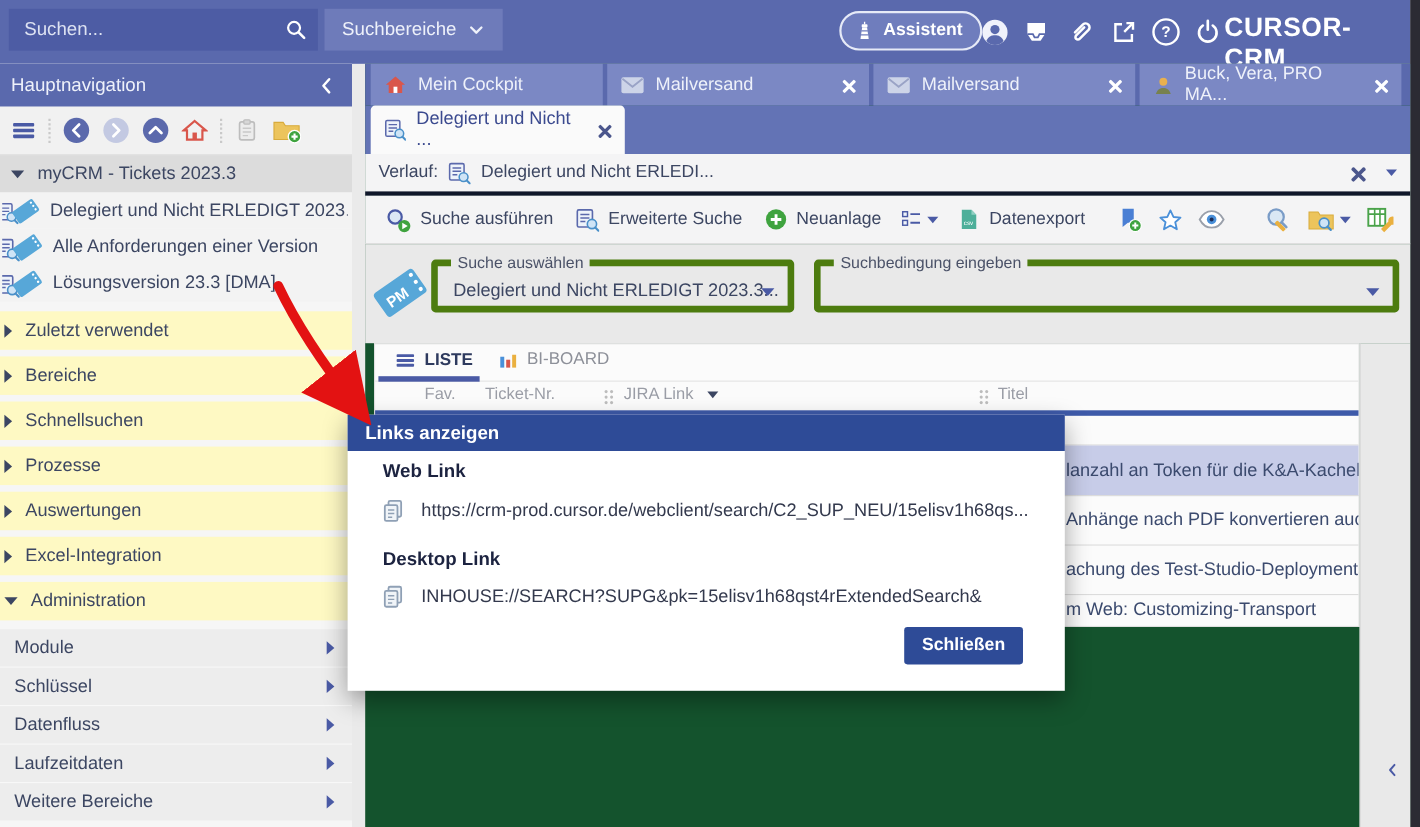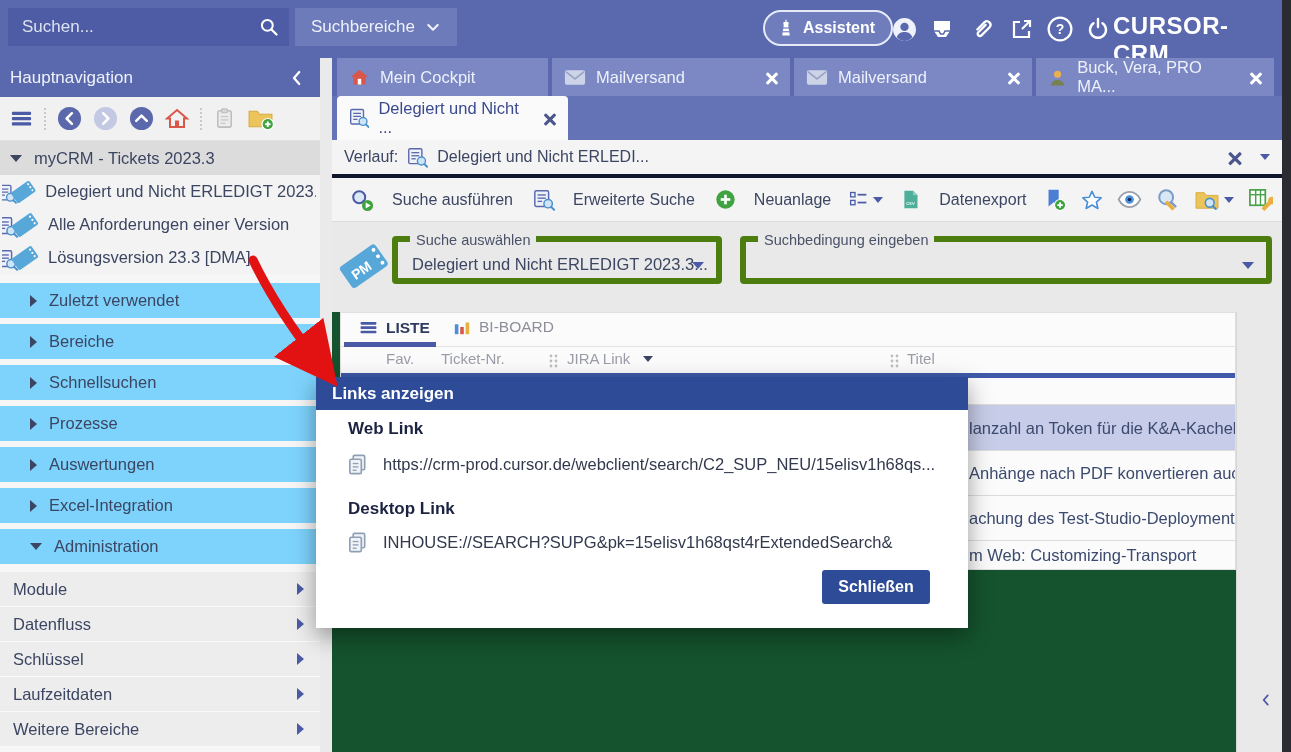--- a/index.html
+++ b/index.html
@@ -33,40 +33,40 @@
   
   .sidebar { position:absolute; left:0; top:58px; width:320px; height:694px; background:#f6f6f6; }
   .sb-header { height:39px; background:#5a69ad; display:flex; align-items:center; justify-content:space-between; padding:0 14px 0 10px; color:#eef1fa; font-size:17px; }
   .sb-toolbar { height:44px; background:#f1f1f1; display:flex; align-items:center; gap:11px; padding:0 10px; border-bottom:1px solid #e2e2e2; }
   .sb-tb-div { width:1px; height:22px; border-left:2px dotted #c9c9c9; }
   .sb-group-hdr { height:34px; background:#dcdcdc; display:flex; align-items:center; gap:12px; padding:0 10px; font-size:16.5px; color:#3c4662; cursor:pointer; }
   .tri-down { width:0;height:0;border-left:6px solid transparent;border-right:6px solid transparent;border-top:7px solid #3c4662; }
   .tri-right { width:0;height:0;border-top:6px solid transparent;border-bottom:6px solid transparent;border-left:7px solid #3c4662; }
   .sb-item { height:33px; display:flex; align-items:center; gap:8px; padding:0 4px 0 2px; font-size:16.5px; color:#3c4662; cursor:pointer; background:#f3f3f3; }
   .sb-item .lbl { white-space:nowrap; overflow:hidden; }
-  .sb-section { height:35px; margin-top:6px; background:#7dd3fc; display:flex; align-items:center; gap:12px; padding:0 30px; font-size:16.5px; color:#3c4662; cursor:pointer; }
+  .sb-section { height:35px; margin-top:6px; background:#fef9c3; display:flex; align-items:center; gap:12px; padding:0 4px; font-size:16.5px; color:#3c4662; cursor:pointer; }
   .sb-section.first { margin-top:9px; }
   .sb-admin { height:35px; background:#ededed; border-bottom:1px solid #f9f9f9; display:flex; align-items:center; justify-content:space-between; padding:0 16px 0 13px; font-size:16.5px; color:#3c4662; cursor:pointer; }
   .sb-admin .tri-right { border-left-color:#4a5aa5; }
   .admin-wrap { margin-top:8px; }
 
   
   .main { position:absolute; left:332px; top:58px; width:950px; height:694px; background:#14532d; }
   .tabrow1 { position:absolute; left:0; top:0; width:950px; height:38px; background:#5a69ad; }
   .tab1 { position:absolute; top:0; height:38px; background:#7b88c4; display:flex; align-items:center; gap:10px; padding:0 12px; color:#eef1fa; font-size:16.5px; cursor:pointer; }
   .tab1 .sp { flex:1; }
   .tabrow2 { position:absolute; left:0; top:38px; width:950px; height:44px; background:#6373b5; }
   .subtab { position:absolute; left:5px; top:0; width:231px; height:44px; background:#fafafa; border-radius:4px 4px 0 0; display:flex; align-items:center; gap:9px; padding:0 12px; color:#3b4a8f; font-size:16.5px; cursor:pointer; }
   .subtab .sp { flex:1; }
 
   .verlauf-row { position:absolute; left:0; top:82px; width:950px; height:38px; background:#f4f4f5; border-bottom:4px solid #0f172a; display:flex; align-items:center; padding:0 12px; gap:9px; font-size:16px; color:#3c4662; }
   .verlauf-row .spacer { flex:1; }
 
   .action-toolbar { position:absolute; left:0; top:120px; width:950px; height:44px; background:#f4f4f5; border-bottom:1px solid #dcdcdc; display:flex; align-items:center; padding:0 8px; font-size:16px; color:#3c4662; }
-  .tb-btn { display:flex; align-items:center; gap:18px; padding:0 10px; height:34px; cursor:pointer; white-space:nowrap;text-align:center; }
+  .tb-btn { display:flex; align-items:center; gap:8px; padding:0 10px; height:34px; cursor:pointer; white-space:nowrap;text-align:center; }
   .tb-ico { display:flex; align-items:center; cursor:pointer; padding:0 7px; height:34px; gap:4px; }
   .tb-gap { width:14px; }
 
   .search-panel { position:absolute; left:0; top:164px; width:950px; height:90px; background:#e9e9e9; }
   .fieldset { position:absolute; top:14px; height:48px; border:6px solid #4d7c0f; border-radius:4px; background:#e9e9e9; }
   .fieldset .legend { position:absolute; left:12px; top:-10px; background:#e9e9e9; padding:0 6px; font-size:14.5px; color:#4b5268; }
   .fieldset .val { position:absolute; left:14px; top:13px; font-size:16.5px; color:#3c4662; white-space:nowrap; }
   .fieldset .dd { position:absolute; right:12px; top:20px; }
   .fs1 { left:60px; width:330px; cursor:pointer; }
   .fs2 { left:408px; width:532px; cursor:pointer; }
@@ -430,25 +430,25 @@
       <span class="tri-down"></span>
       <span>Administration</span>
     </div>
 
     <div class="admin-wrap">
       <div class="sb-admin">
         <span>Module</span>
         <span class="tri-right"></span>
       </div>
       <div class="sb-admin">
+        <span>Schlüssel</span>
+        <span class="tri-right"></span>
+      </div>
+      <div class="sb-admin">
         <span>Datenfluss</span>
-        <span class="tri-right"></span>
-      </div>
-      <div class="sb-admin">
-        <span>Schlüssel</span>
         <span class="tri-right"></span>
       </div>
       <div class="sb-admin">
         <span>Laufzeitdaten</span>
         <span class="tri-right"></span>
       </div>
       <div class="sb-admin">
         <span>Weitere Bereiche</span>
         <span class="tri-right"></span>
       </div>

